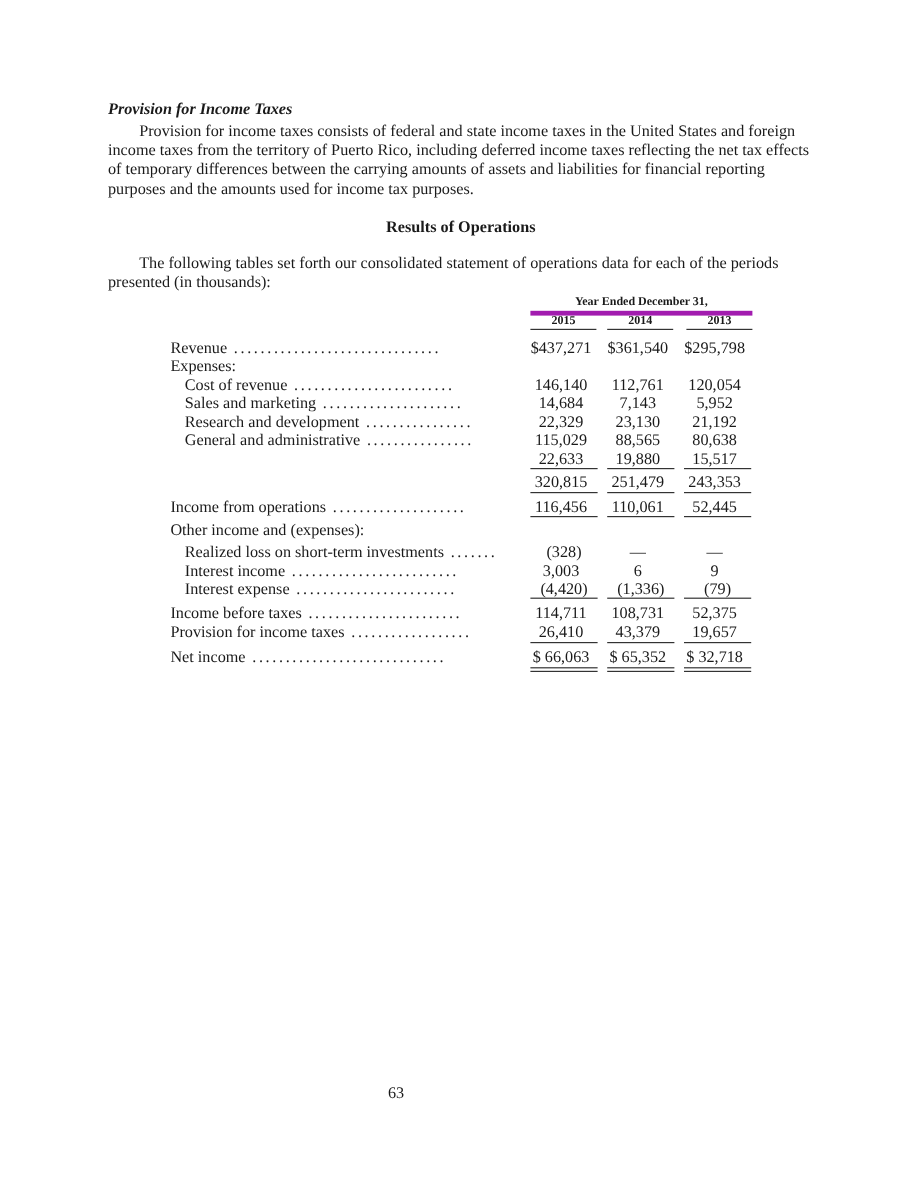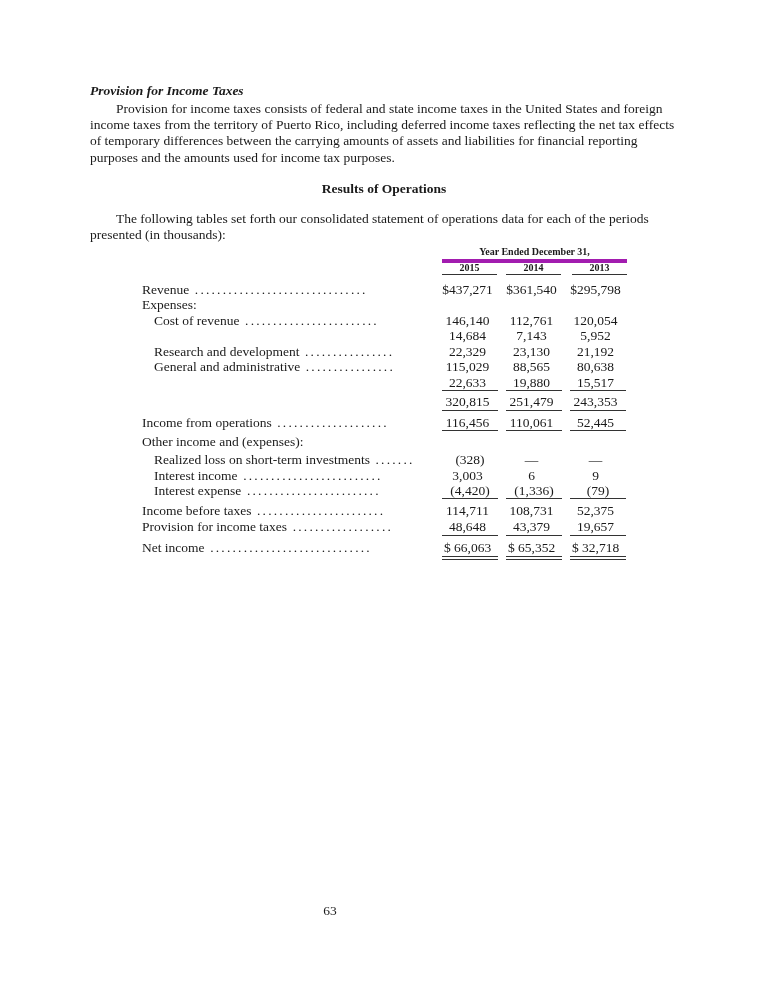--- a/index.html
+++ b/index.html
@@ -54,20 +54,21 @@
       <div class="row" style="top: 297px;">
         <div class="label" style="left: 0px;"><span>Expenses:</span></div>
       </div>
       <div class="row" style="top: 313px;">
         <div class="label" style="left: 12px;"><span>Cost of revenue</span><span class="dots"> ........................</span></div>
         <div class="cell" style="left: 300px; padding-right: 5px; box-sizing: border-box;">146,140</div>
         <div class="cell" style="left: 364px; padding-right: 5px; box-sizing: border-box;">112,761</div>
         <div class="cell" style="left: 428px; padding-right: 5px; box-sizing: border-box;">120,054</div>
       </div>
       <div class="row" style="top: 328px;">
+        <div class="label" style="left: 12px;"><span>Sales and marketing</span><span class="dots"> .....................</span></div>
         <div class="cell" style="left: 300px; padding-right: 5px; box-sizing: border-box;">14,684</div>
         <div class="cell" style="left: 364px; padding-right: 5px; box-sizing: border-box;">7,143</div>
         <div class="cell" style="left: 428px; padding-right: 5px; box-sizing: border-box;">5,952</div>
       </div>
       <div class="row" style="top: 344px;">
         <div class="label" style="left: 12px;"><span>Research and development</span><span class="dots"> ................</span></div>
         <div class="cell" style="left: 300px; padding-right: 5px; box-sizing: border-box;">22,329</div>
         <div class="cell" style="left: 364px; padding-right: 5px; box-sizing: border-box;">23,130</div>
         <div class="cell" style="left: 428px; padding-right: 5px; box-sizing: border-box;">21,192</div>
       </div>
@@ -115,21 +116,21 @@
         <div class="cell" style="left: 428px; box-sizing: border-box;">(79)</div>
       </div>
       <div class="row" style="top: 503px;">
         <div class="label" style="left: 0px;"><span>Income before taxes</span><span class="dots"> .......................</span></div>
         <div class="cell" style="left: 300px; padding-right: 5px; box-sizing: border-box;">114,711</div>
         <div class="cell" style="left: 364px; padding-right: 5px; box-sizing: border-box;">108,731</div>
         <div class="cell" style="left: 428px; padding-right: 5px; box-sizing: border-box;">52,375</div>
       </div>
       <div class="row" style="top: 519px;">
         <div class="label" style="left: 0px;"><span>Provision for income taxes</span><span class="dots"> ..................</span></div>
-        <div class="cell" style="left: 300px; padding-right: 5px; box-sizing: border-box;">48,648</div>
+        <div class="cell" style="left: 300px; padding-right: 5px; box-sizing: border-box;">26,410</div>
         <div class="cell" style="left: 364px; padding-right: 5px; box-sizing: border-box;">43,379</div>
         <div class="cell" style="left: 428px; padding-right: 5px; box-sizing: border-box;">19,657</div>
       </div>
       <div class="row" style="top: 540px;">
         <div class="label" style="left: 0px;"><span>Net income</span><span class="dots"> .............................</span></div>
         <div class="cell" style="left: 300px; padding-right: 5px; box-sizing: border-box;">$ 66,063</div>
         <div class="cell" style="left: 364px; padding-right: 5px; box-sizing: border-box;">$ 65,352</div>
         <div class="cell" style="left: 428px; padding-right: 5px; box-sizing: border-box;">$ 32,718</div>
       </div>
       <div class="rule" style="left: 442px; top: 390px;"></div>

